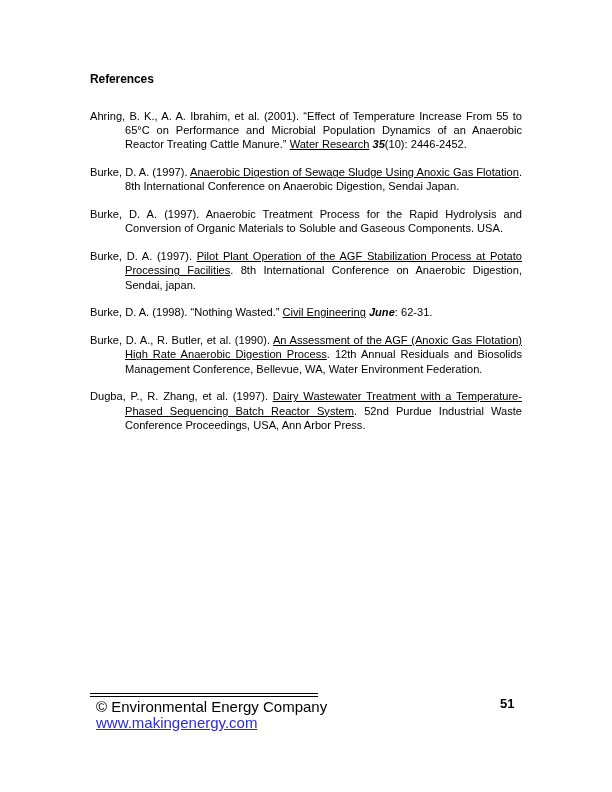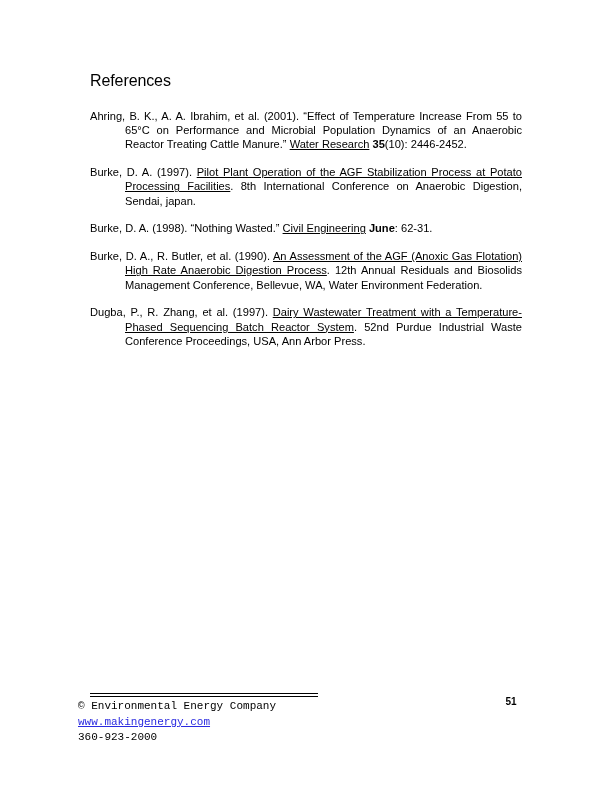--- a/index.html
+++ b/index.html
@@ -17,91 +17,92 @@
     }
     .page {
       position: absolute;
       left: 0; top: 0;
       width: 612px; height: 792px;
     }
     .heading {
       position: absolute;
       left: 90px;
       top: 72px;
-      font-size: 16px;
-      font-weight: normal;
+      font-size: 12px;
+      font-weight: bold;
       margin: 0;
       letter-spacing: -0.1px;
       text-align: right;
     }
     .refs {
       position: absolute;
       left: 90px;
       top: 109px;
       width: 432px;
     }
     .ref {
       font-size: 11.1px;
       line-height: 14.2px;
       text-align: justify;
       padding-left: 35px;
       text-indent: -35px;
       margin: 0 0 13.6px 0;
     }
     .ref u { text-decoration: underline; }
-    .ref b { font-weight: bold; }
+    .ref b { font-weight: bold; font-style: italic; }
     .footer-rule {
       position: absolute;
       left: 90px;
       top: 693px;
       width: 228px;
       height: 4px;
       border-top: 1.5px solid #000;
       border-bottom: 1px solid #000;
       box-sizing: border-box;
     }
     .footer {
       position: absolute;
-      left: 78px;
+      left: 96px;
       top: 699px;
-      font-family: Liberation Mono, monospace;
-      font-size: 11px;
+      font-family: Liberation Sans, sans-serif;
+      font-size: 15px;
       line-height: 15.5px;
     }
     .footer a {
       color: #2a2ae0;
       text-decoration: underline;
     }
     .page-number {
       position: absolute;
       left: 500px;
       top: 696px;
       width: 22px;
-      text-align: center;
-      font-size: 10px;
+      text-align: left;
+      font-size: 13px;
       font-weight: bold;
       font-family: "Liberation Sans", sans-serif;
     }
   </style>
 </head>
 <body>
 
 <div class="page">
   <h1 class="heading">References</h1>
 
   <div class="refs" id="ref-list">
       <p class="ref"><span>Ahring, B. K., A. A. Ibrahim, et al. (2001). “Effect of Temperature Increase From 55 to 65°C on Performance and Microbial Population Dynamics of an Anaerobic Reactor Treating Cattle Manure.” </span><u>Water Research</u><span> </span><b>35</b><span>(10): 2446-2452.</span></p>
+      <p class="ref"><span>Burke, D. A. (1997). </span><u>Anaerobic Digestion of Sewage Sludge Using Anoxic Gas Flotation</u><span>. 8th International Conference on Anaerobic Digestion, Sendai Japan.</span></p>
+      <p class="ref"><span>Burke, D. A. (1997). Anaerobic Treatment Process for the Rapid Hydrolysis and Conversion of Organic Materials to Soluble and Gaseous Components. USA.</span></p>
       <p class="ref"><span>Burke, D. A. (1997). </span><u>Pilot Plant Operation of the AGF Stabilization Process at Potato Processing Facilities</u><span>. 8th International Conference on Anaerobic Digestion, Sendai, japan.</span></p>
       <p class="ref"><span>Burke, D. A. (1998). “Nothing Wasted.” </span><u>Civil Engineering</u><span> </span><b>June</b><span>: 62-31.</span></p>
       <p class="ref"><span>Burke, D. A., R. Butler, et al. (1990). </span><u>An Assessment of the AGF (Anoxic Gas Flotation) High Rate Anaerobic Digestion Process</u><span>. 12th Annual Residuals and Biosolids Management Conference, Bellevue, WA, Water Environment Federation.</span></p>
       <p class="ref"><span>Dugba, P., R. Zhang, et al. (1997). </span><u>Dairy Wastewater Treatment with a Temperature-Phased Sequencing Batch Reactor System</u><span>. 52nd Purdue Industrial Waste Conference Proceedings, USA, Ann Arbor Press.</span></p>
     </div>
 
   <div class="footer-rule"></div>
 
   <div class="footer">
     <div>© Environmental Energy Company</div>
     <div><a href="www.makingenergy.com">www.makingenergy.com</a></div>
-    <div>360-923-2000</div>
   </div>
 
   <div class="page-number">51</div>
 </div>
 
 </body></html>

